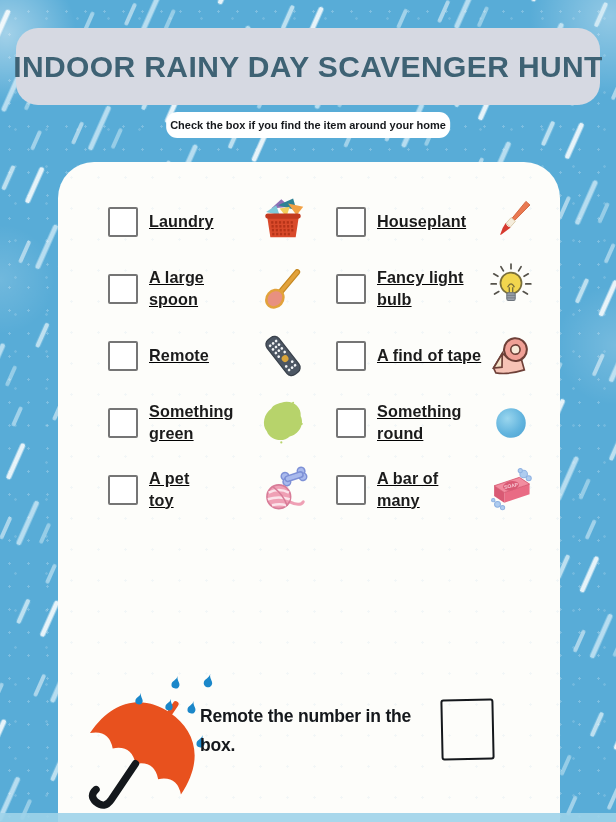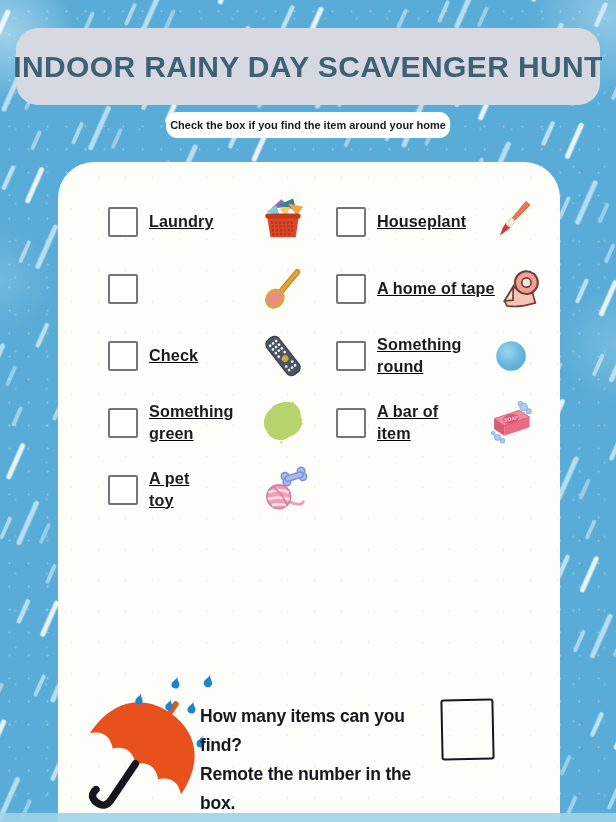--- a/index.html
+++ b/index.html
@@ -351,31 +351,33 @@
     <span class="icon">
             <svg viewBox="0 0 64 64">
               <use href="#laundry-basket-icon"></use>
             </svg>
           </span>
   </div>
 
 
   <div class="row">
     <span class="checkbox" aria-checked="false"></span>
+    <span class="label">A large
+spoon</span>
     <span class="icon">
             <svg viewBox="0 0 64 64">
               <use href="#spoon-icon"></use>
             </svg>
           </span>
   </div>
 
 
   <div class="row">
     <span class="checkbox" aria-checked="false"></span>
-    <span class="label">Check</span>
+    <span class="label">Remote</span>
     <span class="icon">
             <svg viewBox="0 0 64 64">
               <use href="#remote-icon"></use>
             </svg>
           </span>
   </div>
 
   <div class="row">
     <span class="checkbox" aria-checked="false"></span>
     <span class="label">Something
@@ -403,24 +405,34 @@
     <span class="checkbox" aria-checked="false"></span>
     <span class="label">Houseplant</span>
     <span class="icon">
             <svg viewBox="0 0 64 64">
               <use href="#paintbrush-icon"></use>
             </svg>
           </span>
   </div>
 
 
-
-  <div class="row">
-    <span class="checkbox" aria-checked="false"></span>
-    <span class="label">A home of tape</span>
+  <div class="row">
+    <span class="checkbox" aria-checked="false"></span>
+    <span class="label">Fancy light
+bulb</span>
+    <span class="icon">
+            <svg viewBox="0 0 64 64">
+              <use href="#lightbulb-icon"></use>
+            </svg>
+          </span>
+  </div>
+
+  <div class="row">
+    <span class="checkbox" aria-checked="false"></span>
+    <span class="label">A find of tape</span>
     <span class="icon">
             <svg viewBox="0 0 64 64">
               <use href="#tape-icon"></use>
             </svg>
           </span>
   </div>
 
   <div class="row">
     <span class="checkbox" aria-checked="false"></span>
     <span class="label">Something
@@ -429,21 +441,21 @@
             <svg viewBox="0 0 64 64">
               <use href="#round-icon"></use>
             </svg>
           </span>
   </div>
 
 
   <div class="row">
     <span class="checkbox" aria-checked="false"></span>
     <span class="label">A bar of
-item</span>
+many</span>
     <span class="icon">
             <svg viewBox="0 0 64 64">
               <use href="#soap-icon"></use>
             </svg>
           </span>
   </div>
 </div>
   </div>
 
   <div class="bottom">
@@ -477,20 +489,19 @@
           <use href="#raindrop-icon"></use>
         </svg>
       </span>
     <span class="drop d6">
         <svg viewBox="0 0 24 30">
           <use href="#raindrop-icon"></use>
         </svg>
       </span>
 
     <div class="prompt">
-      <div>How many items can you find?</div>
       <div>Remote the number in the box.</div>
     </div>
     <div class="answer-box"></div>
   </div>
 </div>
 
 <div class="strip"></div>
 
 </body></html>

